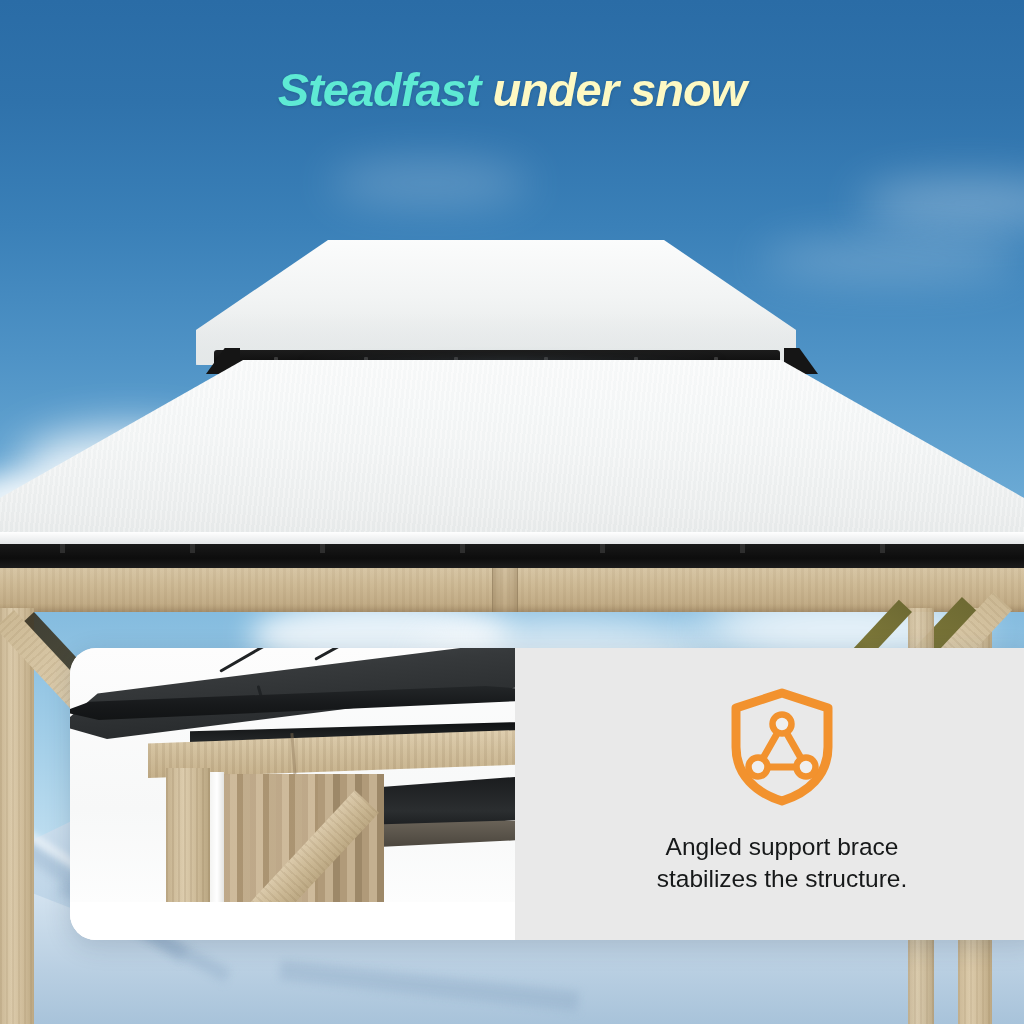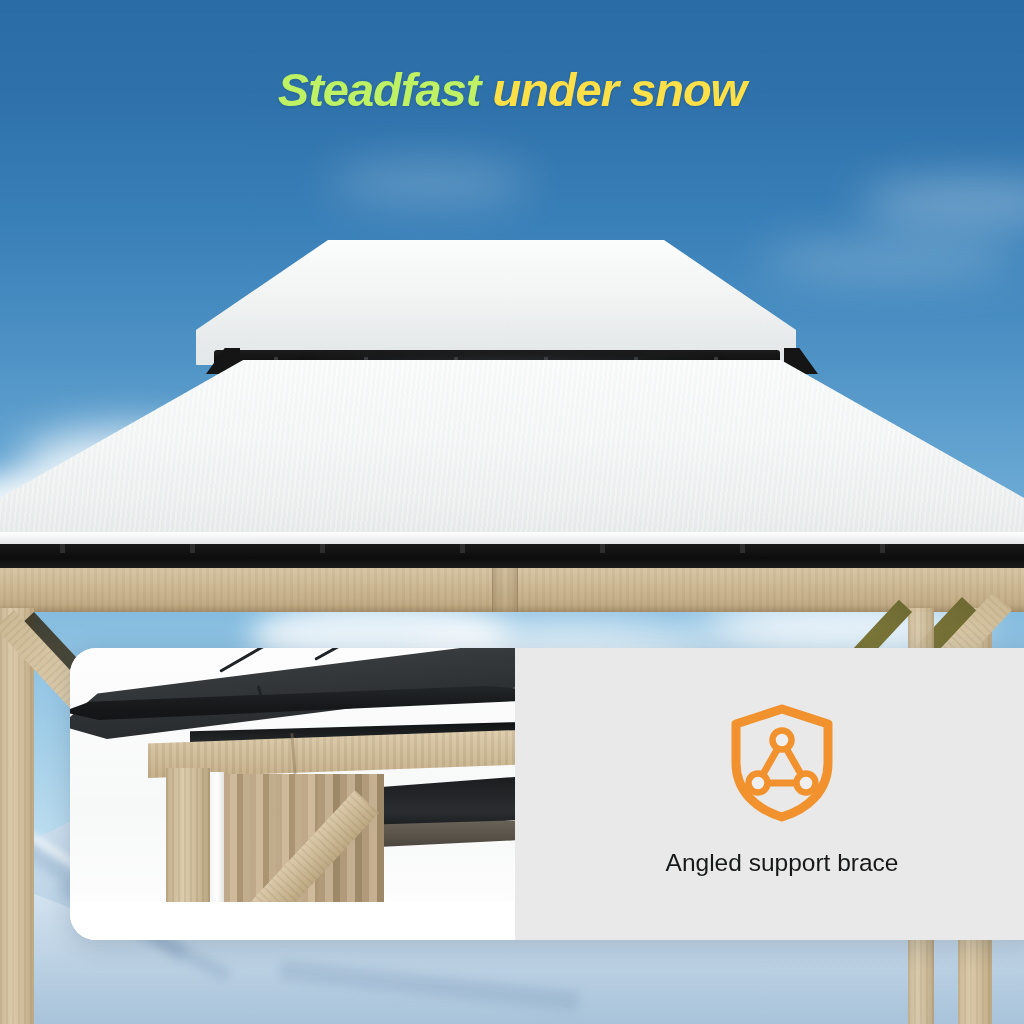--- a/index.html
+++ b/index.html
@@ -143,22 +143,22 @@
   }
 
   
   .headline{
     position:absolute; left:0; right:0; top:62px;
     text-align:center;
     font-size:47px; font-weight:bold; font-style:italic;
     letter-spacing:-1px; white-space:nowrap;
     text-shadow:0 1px 3px rgba(10,40,70,.22);
   }
-  .headline .hl-accent{ color:#bef264; }
-  .headline .hl-dark{ color:#fde047; }
+  .headline .hl-accent{ color:#5eead4; }
+  .headline .hl-dark{ color:#fef9c3; }
 
   .subhead{
     position:absolute; left:0; right:0; top:140px;
     text-align:center; color:#111418;
     font-size:25px; line-height:33px;
     text-shadow:0 1px 2px rgba(10,40,70,.18);
   }
   .subhead b{ font-weight:bold; }
 
   
@@ -362,15 +362,16 @@
       <svg width="112" height="120" viewBox="0 0 112 120" aria-hidden="true">
         <path d="M56 6 L102 21 L102 60 C102 88 82 106 56 114 C30 106 10 88 10 60 L10 21 Z" fill="none" stroke="#F2922E" stroke-width="9" stroke-linejoin="round"></path>
         <path d="M56 38 L80 80 L32 80 Z" fill="none" stroke="#F2922E" stroke-width="7" stroke-linejoin="round"></path>
         <circle cx="56" cy="37" r="9.5" fill="#EFEFEF" stroke="#F2922E" stroke-width="6.5"></circle>
         <circle cx="32" cy="80" r="9.5" fill="#EFEFEF" stroke="#F2922E" stroke-width="6.5"></circle>
         <circle cx="80" cy="80" r="9.5" fill="#EFEFEF" stroke="#F2922E" stroke-width="6.5"></circle>
       </svg>
     </div>
     <div class="caption">
       <div>Angled support brace</div>
+      <div>stabilizes the structure.</div>
     </div>
   </div>
 </div>
 
 </body></html>

